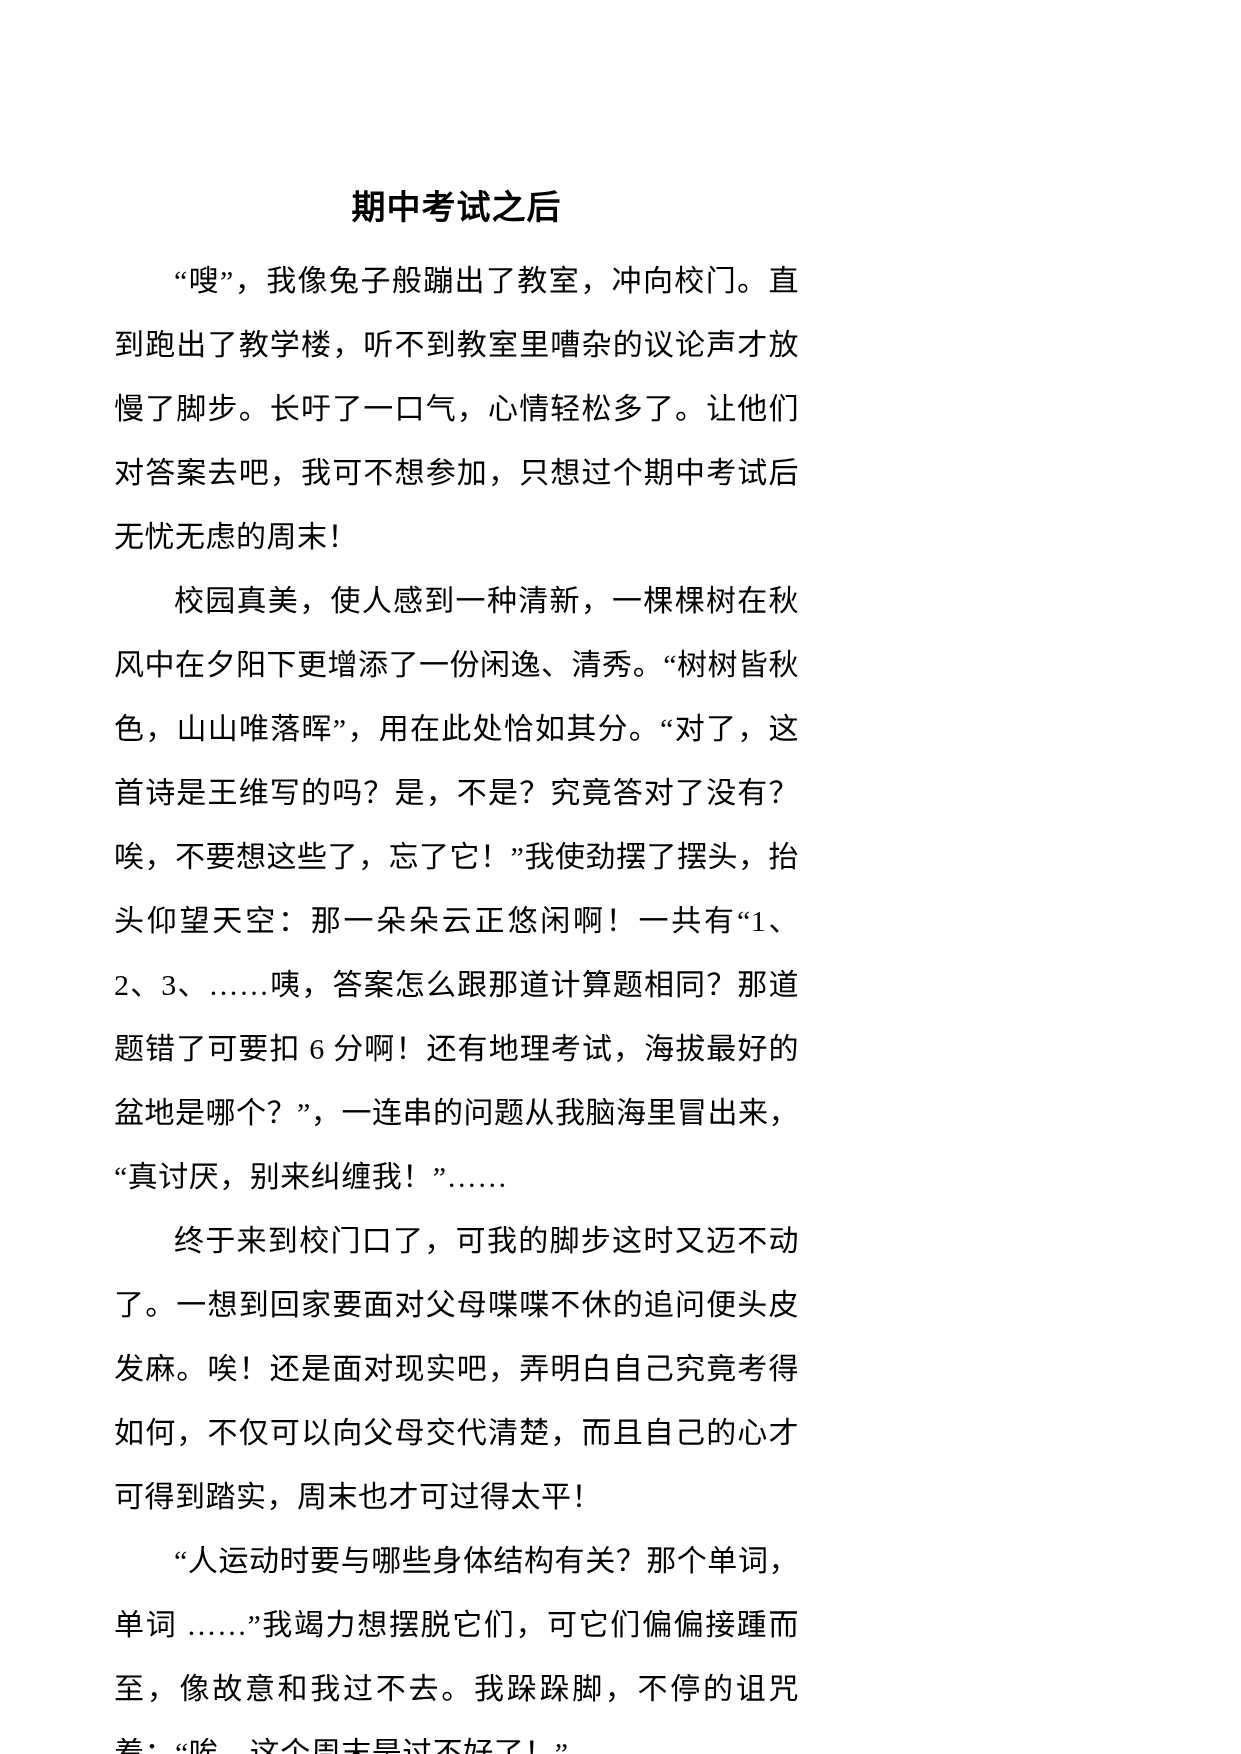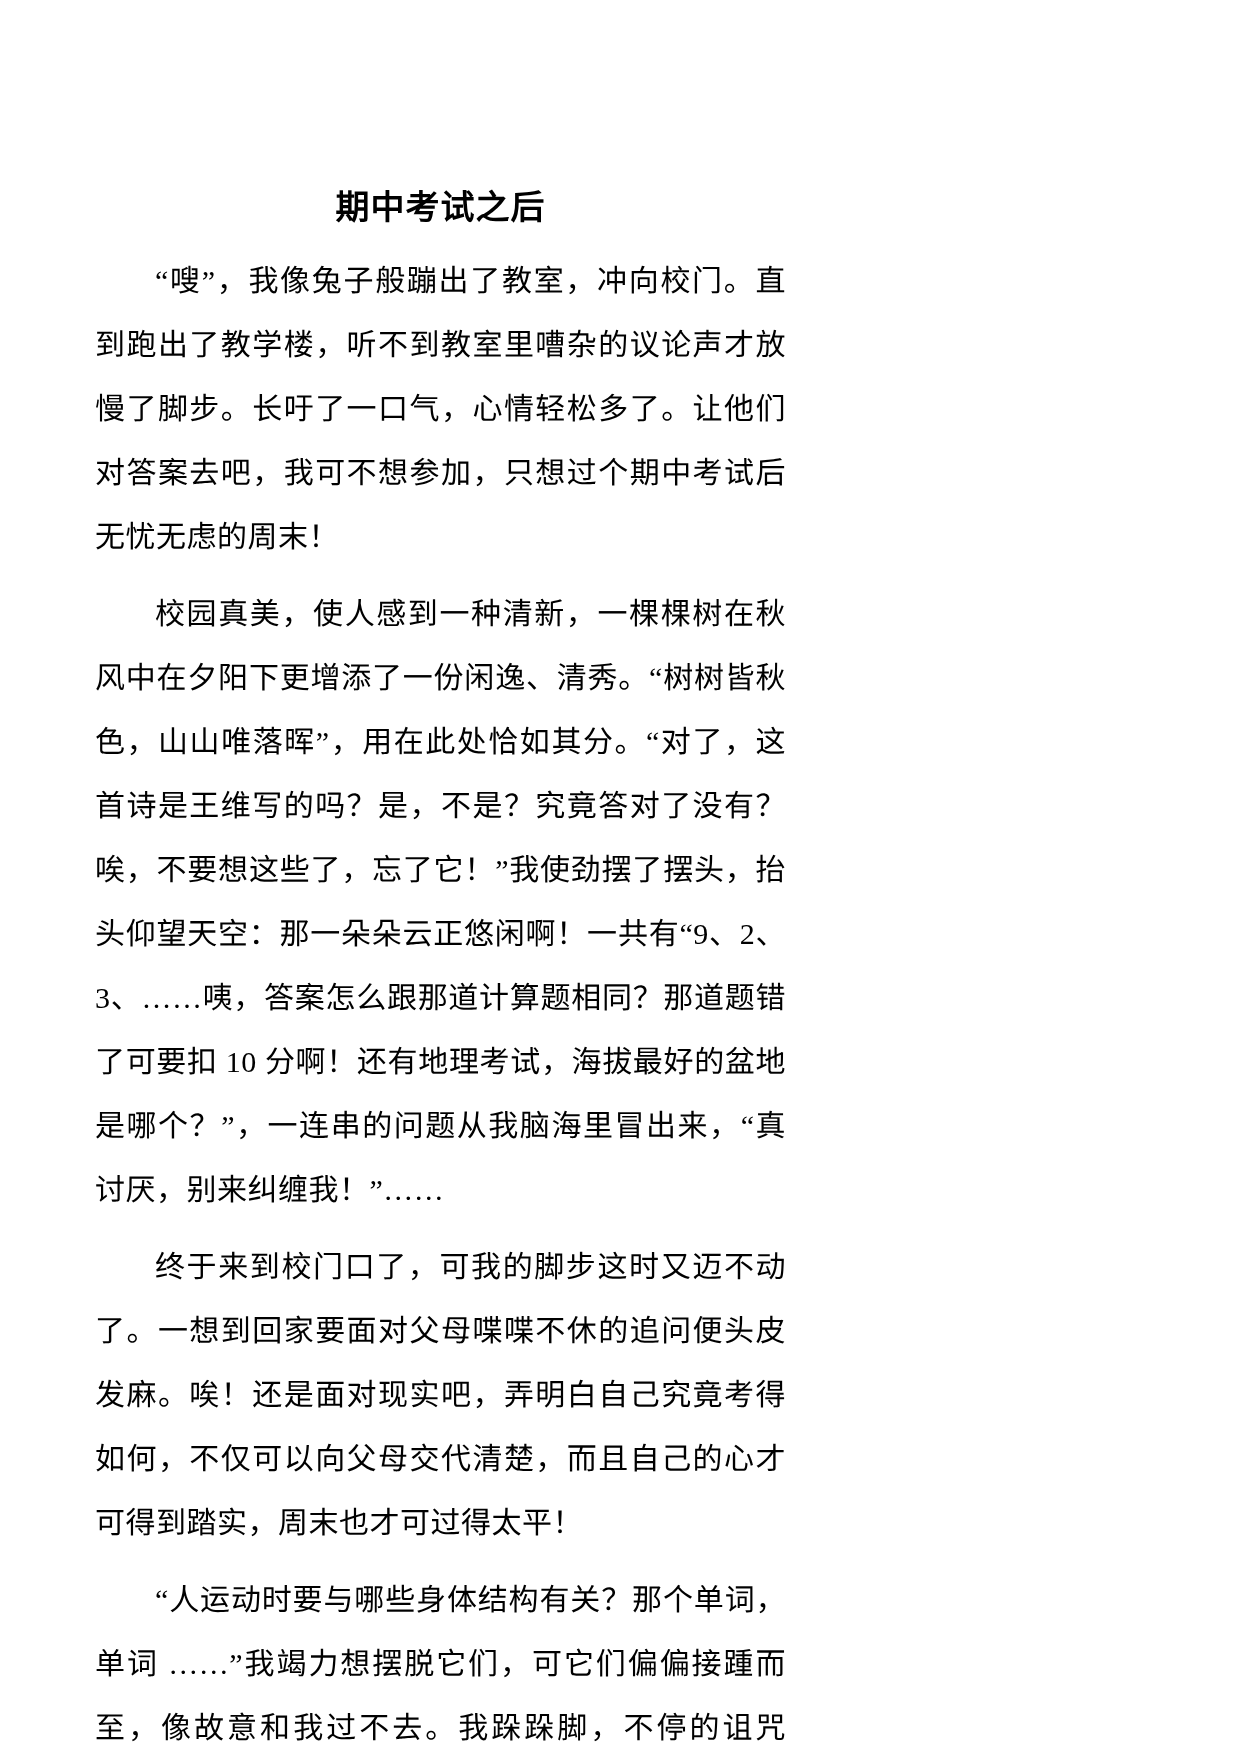--- a/index.html
+++ b/index.html
@@ -11,35 +11,35 @@
     width: 1241px;
     height: 1754px;
     position: relative;
     font-family: "Liberation Serif", serif;
     color: #000000;
   }
   .page {
     box-sizing: border-box;
     width: 989px;
     height: 1754px;
-    padding: 190px 190px 0 82px;
+    padding: 190px 190px 0 114px;
     background: #ffffff;
     overflow: hidden;
   }
   .doc-title {
     margin: 0 0 25px 0;
     font-family: "Liberation Sans", sans-serif;
     font-size: 34px;
     line-height: 34px;
     font-weight: 700;
     text-align: center;
     letter-spacing: 1px;
   }
   .essay-body p {
-    margin: 13px;
+    margin: 0;
     font-size: 30px;
     line-height: 64px;
     text-align: justify;
     text-indent: 60px;
     word-break: break-all;
     letter-spacing: 0.5px;
   }
   .page-footer {
     margin-top: 20px;
     text-align: center;
@@ -51,19 +51,19 @@
   }
 </style>
 </head>
 <body>
 
 <div class="page">
   <h1 class="doc-title">期中考试之后</h1>
 
   <div class="essay-body">
     <p>“嗖”，我像兔子般蹦出了教室，冲向校门。直到跑出了教学楼，听不到教室里嘈杂的议论声才放慢了脚步。长吁了一口气，心情轻松多了。让他们对答案去吧，我可不想参加，只想过个期中考试后无忧无虑的周末！</p>
-    <p>校园真美，使人感到一种清新，一棵棵树在秋风中在夕阳下更增添了一份闲逸、清秀。“树树皆秋色，山山唯落晖”，用在此处恰如其分。“对了，这首诗是王维写的吗？是，不是？究竟答对了没有？唉，不要想这些了，忘了它！”我使劲摆了摆头，抬头仰望天空：那一朵朵云正悠闲啊！一共有“9、2、3、……咦，答案怎么跟那道计算题相同？那道题错了可要扣 10 分啊！还有地理考试，海拔最好的盆地是哪个？”，一连串的问题从我脑海里冒出来，“真讨厌，别来纠缠我！”……</p>
+    <p>校园真美，使人感到一种清新，一棵棵树在秋风中在夕阳下更增添了一份闲逸、清秀。“树树皆秋色，山山唯落晖”，用在此处恰如其分。“对了，这首诗是王维写的吗？是，不是？究竟答对了没有？唉，不要想这些了，忘了它！”我使劲摆了摆头，抬头仰望天空：那一朵朵云正悠闲啊！一共有“1、2、3、……咦，答案怎么跟那道计算题相同？那道题错了可要扣 6 分啊！还有地理考试，海拔最好的盆地是哪个？”，一连串的问题从我脑海里冒出来，“真讨厌，别来纠缠我！”……</p>
     <p>终于来到校门口了，可我的脚步这时又迈不动了。一想到回家要面对父母喋喋不休的追问便头皮发麻。唉！还是面对现实吧，弄明白自己究竟考得如何，不仅可以向父母交代清楚，而且自己的心才可得到踏实，周末也才可过得太平！</p>
     <p>“人运动时要与哪些身体结构有关？那个单词，单词 ……”我竭力想摆脱它们，可它们偏偏接踵而至，像故意和我过不去。我跺跺脚，不停的诅咒着：“唉，这个周末是过不好了！”</p>
   </div>
 
   <div class="page-footer">1 / 2</div>
 </div>
 
 </body></html>

